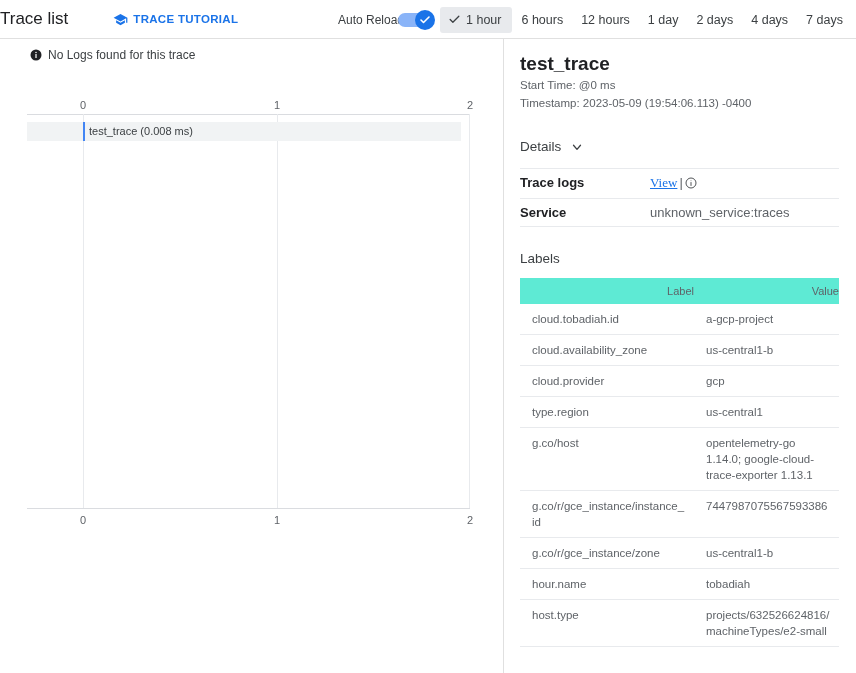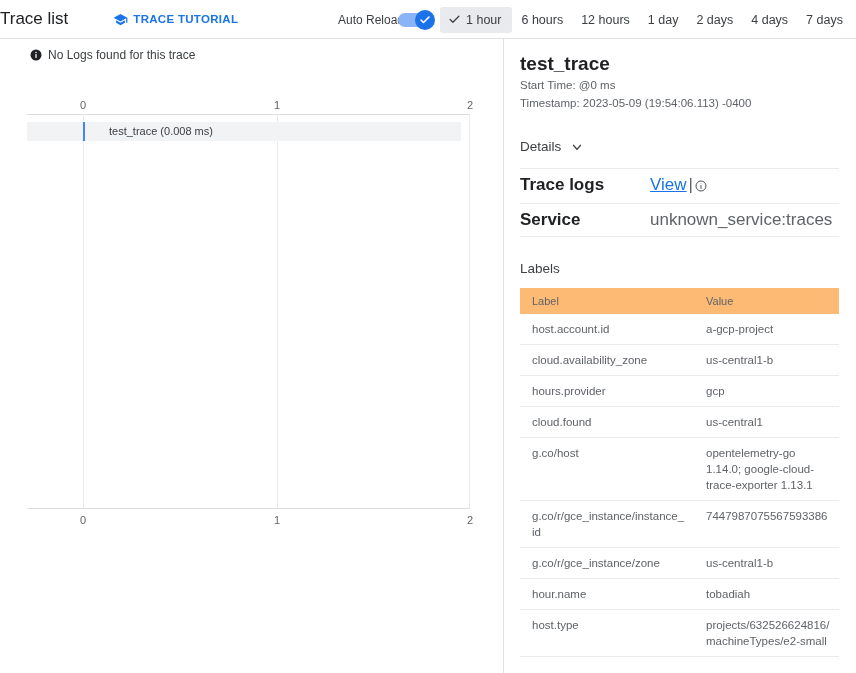--- a/index.html
+++ b/index.html
@@ -191,21 +191,20 @@
     width: 2px;
     height: 19px;
     background: #4285f4;
   }
   .span-label {
     position: absolute;
     top: 3px;
     font-size: 11px;
     color: #3c4043;
     white-space: nowrap;
-    margin-left: 20px;
   }
 
   
   .detail-title {
     font-size: 19px;
     color: #202124;
     margin: 14px 0 0 0;
     font-weight: bold;
   }
   .detail-sub {
@@ -225,59 +224,60 @@
     width: fit-content;
   }
   .chev-icon { display: block; }
 
   table.kv {
     width: 100%;
     border-collapse: collapse;
     margin-top: 14px;
   }
   table.kv td {
-    font-size: 17px;
+    font-size: 13px;
     padding: 6px 0;
     border-bottom: 1px solid #e8eaed;
     vertical-align: top;
     margin-left: 22px;
   }
   table.kv tr:first-child td { border-top: 1px solid #e8eaed; }
   td.kv-key {
     font-weight: bold;
     color: #202124;
     width: 130px;
   }
   td.kv-val { color: #5f6368; }
   .view-link {
     color: #1a73e8;
     text-decoration: underline;
     cursor: pointer;
+    font-family: Liberation Serif, serif;
   }
   .sep { color: #5f6368; margin: 0 2px; }
   .info-outline { display: inline-block; vertical-align: -2px; }
 
   .labels-heading {
     font-size: 13.5px;
     color: #3c4043;
     margin-top: 24px;
   }
 
   table.labels {
     width: 100%;
     border-collapse: collapse;
     margin-top: 12px;
     table-layout: fixed;
   }
   table.labels th {
-    background: #fdba74;
+    background: #5eead4;
     font-size: 11px;
     font-weight: normal;
     color: #5f6368;
-    text-align: left;
+    text-align: right;
     padding: 7px 0 7px 12px;
   }
   table.labels th.col-label { width: 162px; }
   table.labels td {
     font-size: 11.5px;
     color: #5f6368;
     padding: 7px 8px 7px 12px;
     border-bottom: 1px solid #e8eaed;
     vertical-align: top;
     line-height: 16px;
@@ -413,33 +413,33 @@
 
     <table class="labels">
       <thead>
         <tr>
           <th class="col-label">Label</th>
           <th>Value</th>
         </tr>
       </thead>
       <tbody>
         <tr>
-            <td>host.account.id</td>
+            <td>cloud.tobadiah.id</td>
             <td>a-gcp-project</td>
           </tr>
         <tr>
             <td>cloud.availability_zone</td>
             <td>us-central1-b</td>
           </tr>
         <tr>
-            <td>hours.provider</td>
+            <td>cloud.provider</td>
             <td>gcp</td>
           </tr>
         <tr>
-            <td>cloud.found</td>
+            <td>type.region</td>
             <td>us-central1</td>
           </tr>
         <tr>
             <td>g.co/host</td>
             <td>opentelemetry-go 1.14.0; google-cloud-trace-exporter 1.13.1</td>
           </tr>
         <tr>
             <td>g.co/r/gce_instance/instance_id</td>
             <td>7447987075567593386</td>
           </tr>

